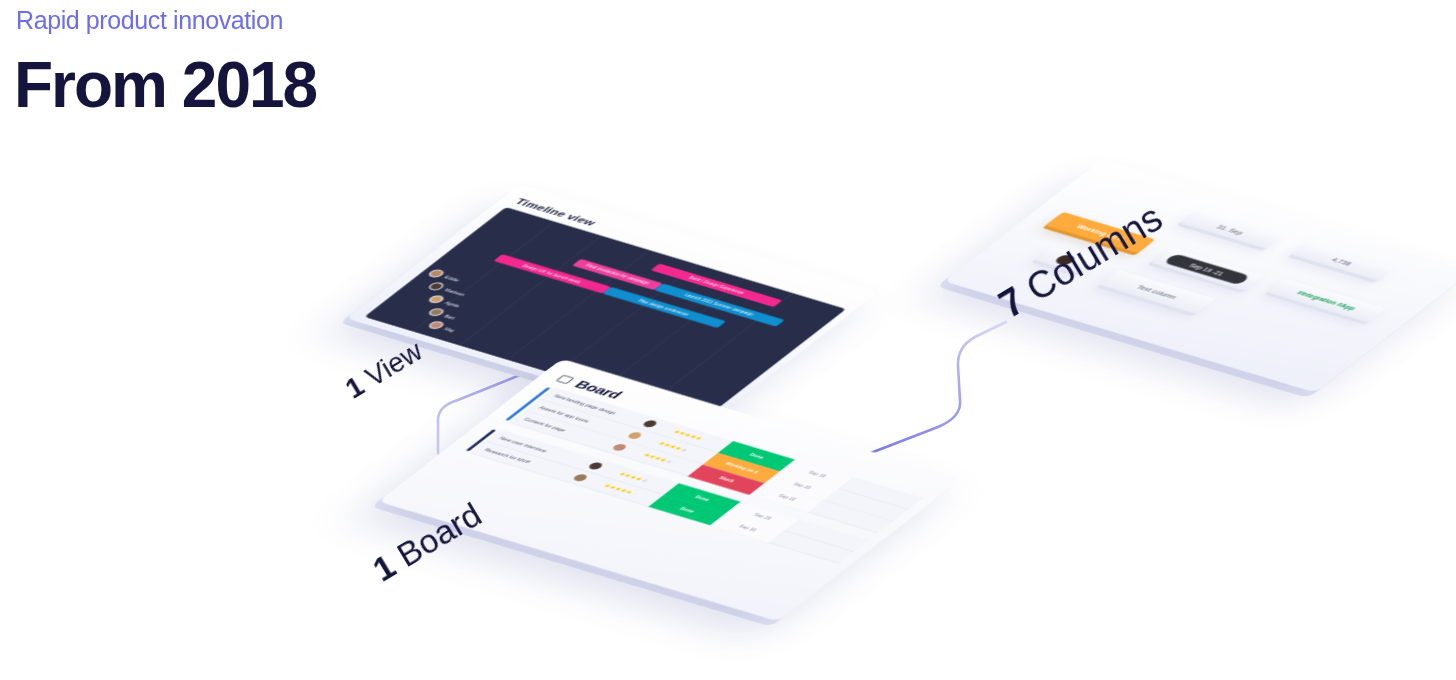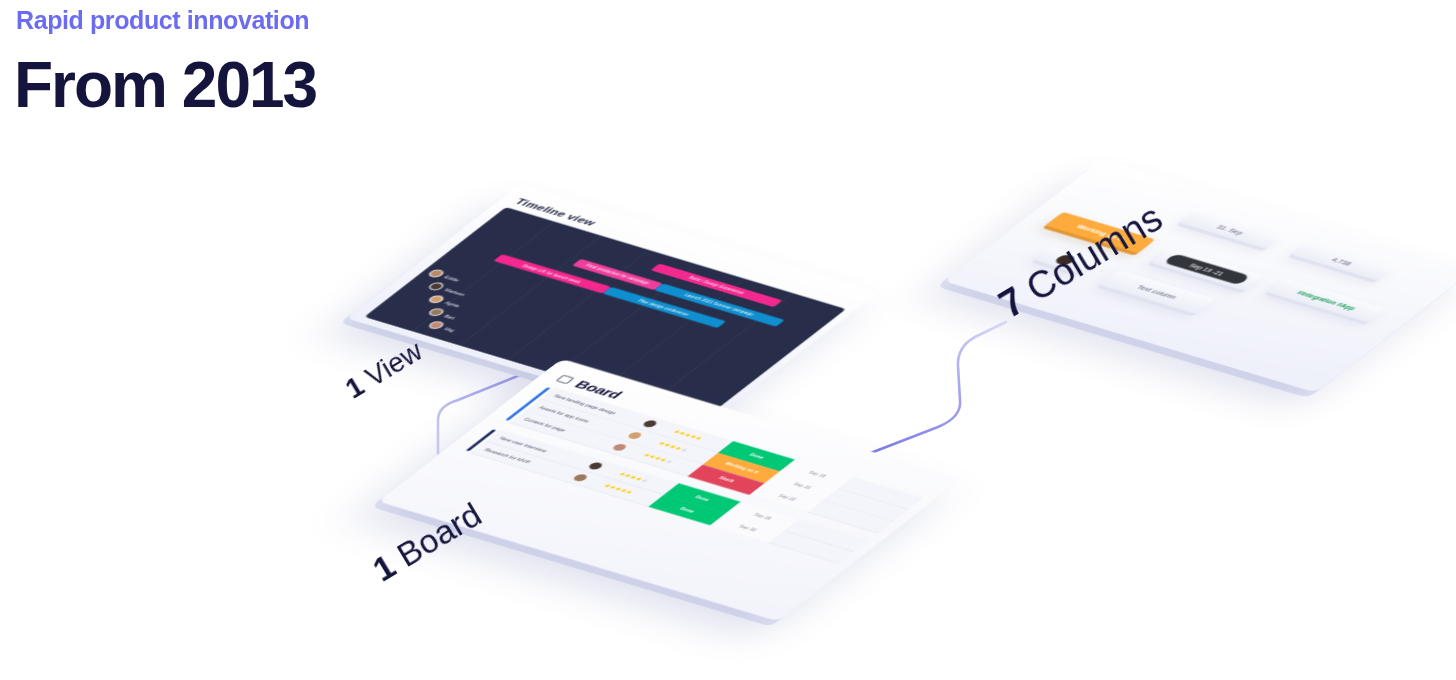--- a/index.html
+++ b/index.html
@@ -7,21 +7,21 @@
     width: 1456px; height: 680px;
     background: #ffffff;
     font-family: "Liberation Sans", sans-serif;
     overflow: hidden;
   }
   .stage { position: relative; width: 1456px; height: 680px; }
 
   
   .eyebrow {
     position: absolute; left: 16px; top: 6px;
-    font-size: 25px; font-weight: 700; letter-spacing: -0.4px;
+    font-size: 25px; font-weight: 400; letter-spacing: -0.4px;
     color: #6c6cf0;
   }
   .headline {
     position: absolute; left: 14px; top: 48px;
     font-size: 64px; font-weight: 800; letter-spacing: -2px;
     color: #14143c;
   }
 
   
   .iso { position: absolute; transform-style: preserve-3d; }
@@ -205,21 +205,21 @@
   
   .conn { position: absolute; left: 0; top: 0; width: 1456px; height: 680px;
           pointer-events: none; }
 </style>
 </head>
 <body>
 
 <div class="stage">
 
   <div class="eyebrow">Rapid product innovation</div>
-  <div class="headline">From 2013</div>
+  <div class="headline">From 2018</div>
 
   <svg class="conn" viewBox="0 0 1456 680">
     <defs>
       <linearGradient id="gl" x1="0" y1="1" x2="1" y2="0">
         <stop offset="0%" stop-color="#d9d9f6"></stop>
         <stop offset="55%" stop-color="#8f8fe8"></stop>
         <stop offset="100%" stop-color="#7a7ae4"></stop>
       </linearGradient>
       <linearGradient id="gr" x1="0" y1="1" x2="1" y2="0">
         <stop offset="0%" stop-color="#7070e2"></stop>

